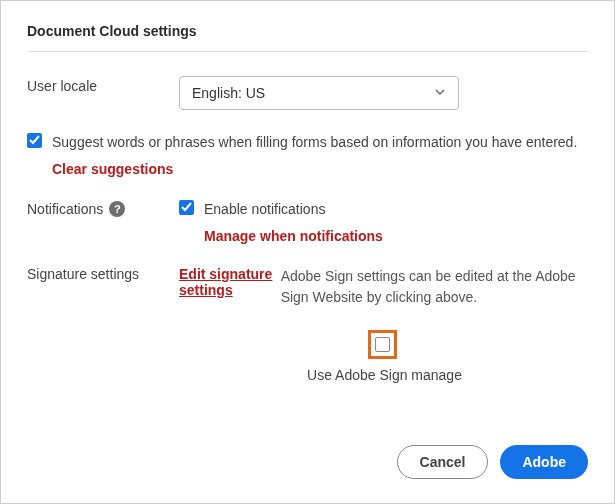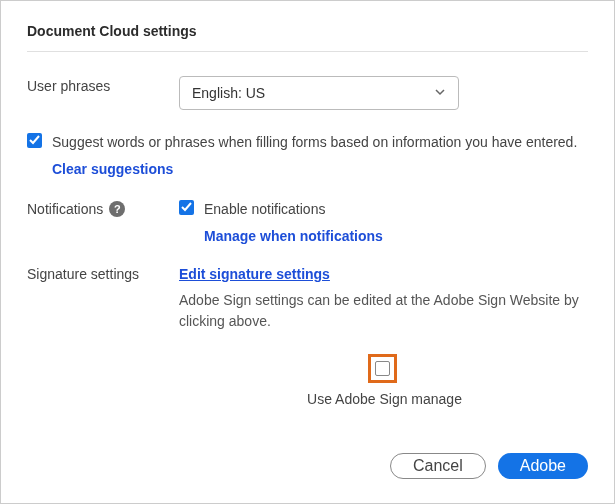--- a/index.html
+++ b/index.html
@@ -86,21 +86,21 @@
     .chk.unchecked {
       border: 1.5px solid #888;
       background: #fff;
     }
     .chk-text {
       flex: 1;
       line-height: 1.5;
       color: #444;
     }
     .link {
-      color: #1d4ed8;
+      color: #b91c1c;
       font-weight: 600;
       cursor: pointer;
       padding-left: 25px;
     }
     .link.underline { text-decoration: underline; }
     .link.no-pad { padding-left: 0; }
     .desc {
       color: #555;
       line-height: 1.5;
     }
@@ -126,52 +126,52 @@
       margin-left: -2px;
     }
     .footer {
       position: absolute;
       bottom: 24px;
       right: 26px;
       display: flex;
       gap: 12px;
     }
     .btn {
-      height: 26px;
+      height: 34px;
       padding: 0 22px;
       border-radius: 17px;
-      font-size: 16px;
-      font-weight: 400;
+      font-size: 14px;
+      font-weight: 700;
       cursor: pointer;
       display: inline-flex;
       align-items: center;
       justify-content: center;
     }
     .btn.secondary {
       border: 1.5px solid #888;
       background: #fff;
       color: #444;
     }
     .btn.primary {
       border: none;
       background: #1473e6;
       color: #fff;
     }
     .sig-row .label-col { padding-top: 0; }
-    .sig-content { display: flex; flex-direction: column; }
+    .sig-content { display: flex; flex-direction: row; }
   </style>
 </head>
 <body>
 
 <div class="dialog">
   <div class="title">Document Cloud settings</div>
   <div class="divider"></div>
 
   <div class="row">
-    <div class="label-col">User phrases</div>
+    <div class="label-col">User locale</div>
     <div class="control-col">
       <div class="select">
         <span>English: US</span>
         <span>
           <svg width="12" height="12" viewBox="0 0 12 12">
               <path d="M2 4 L6 8 L10 4" fill="none" stroke="#666" stroke-width="1.5"></path>
             </svg>
         </span>
       </div>
     </div>

